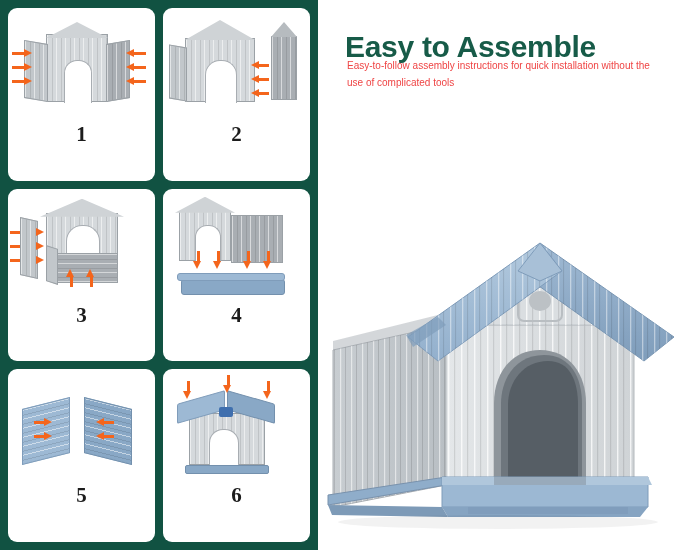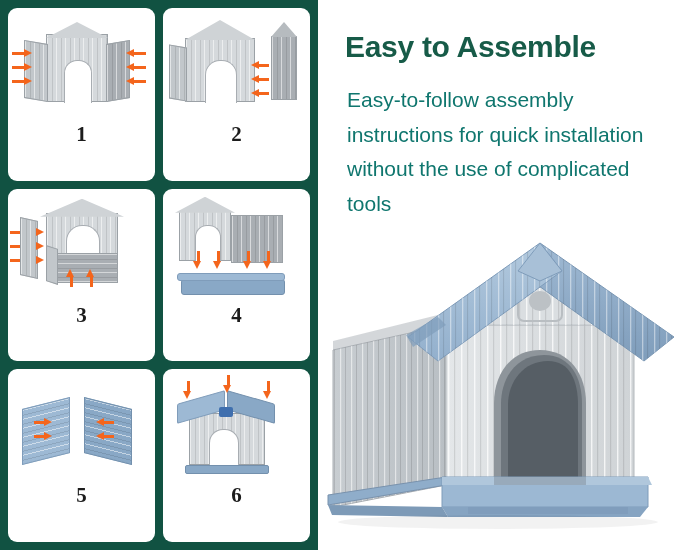--- a/index.html
+++ b/index.html
@@ -115,24 +115,24 @@
     width: 325px;
     font-size: 30px;
     font-weight: bold;
     color: #175b48;
     letter-spacing: -0.3px;
     line-height: 1.15;
   }
   #subtext {
     position: absolute;
     left: 347px;
-    top: 62px;
+    top: 48px;
     width: 315px;
-    font-size: 21px;
-    color: #0f766e;
+    font-size: 10px;
+    color: #ef4444;
     line-height: 1.65;
   }
 
   
   #hero {
     position: absolute;
     left: 318px;
     top: 185px;
     width: 361px;
     height: 365px;

